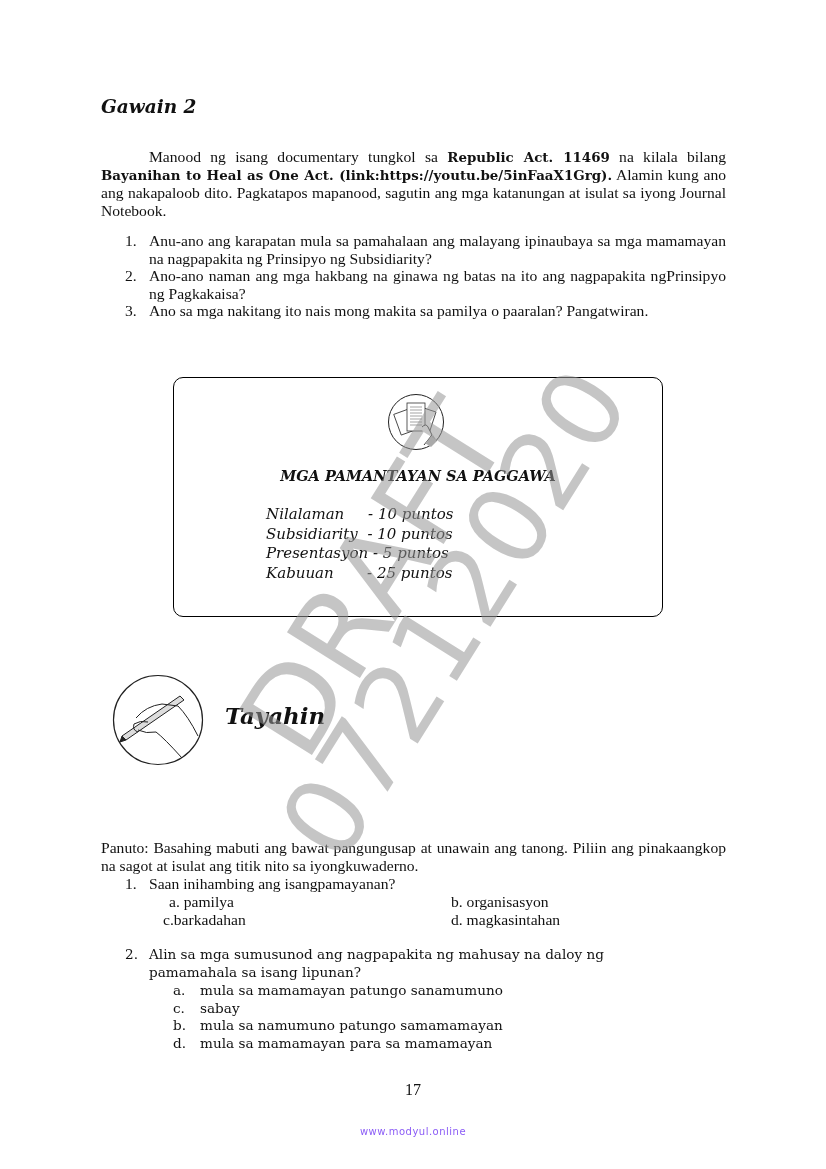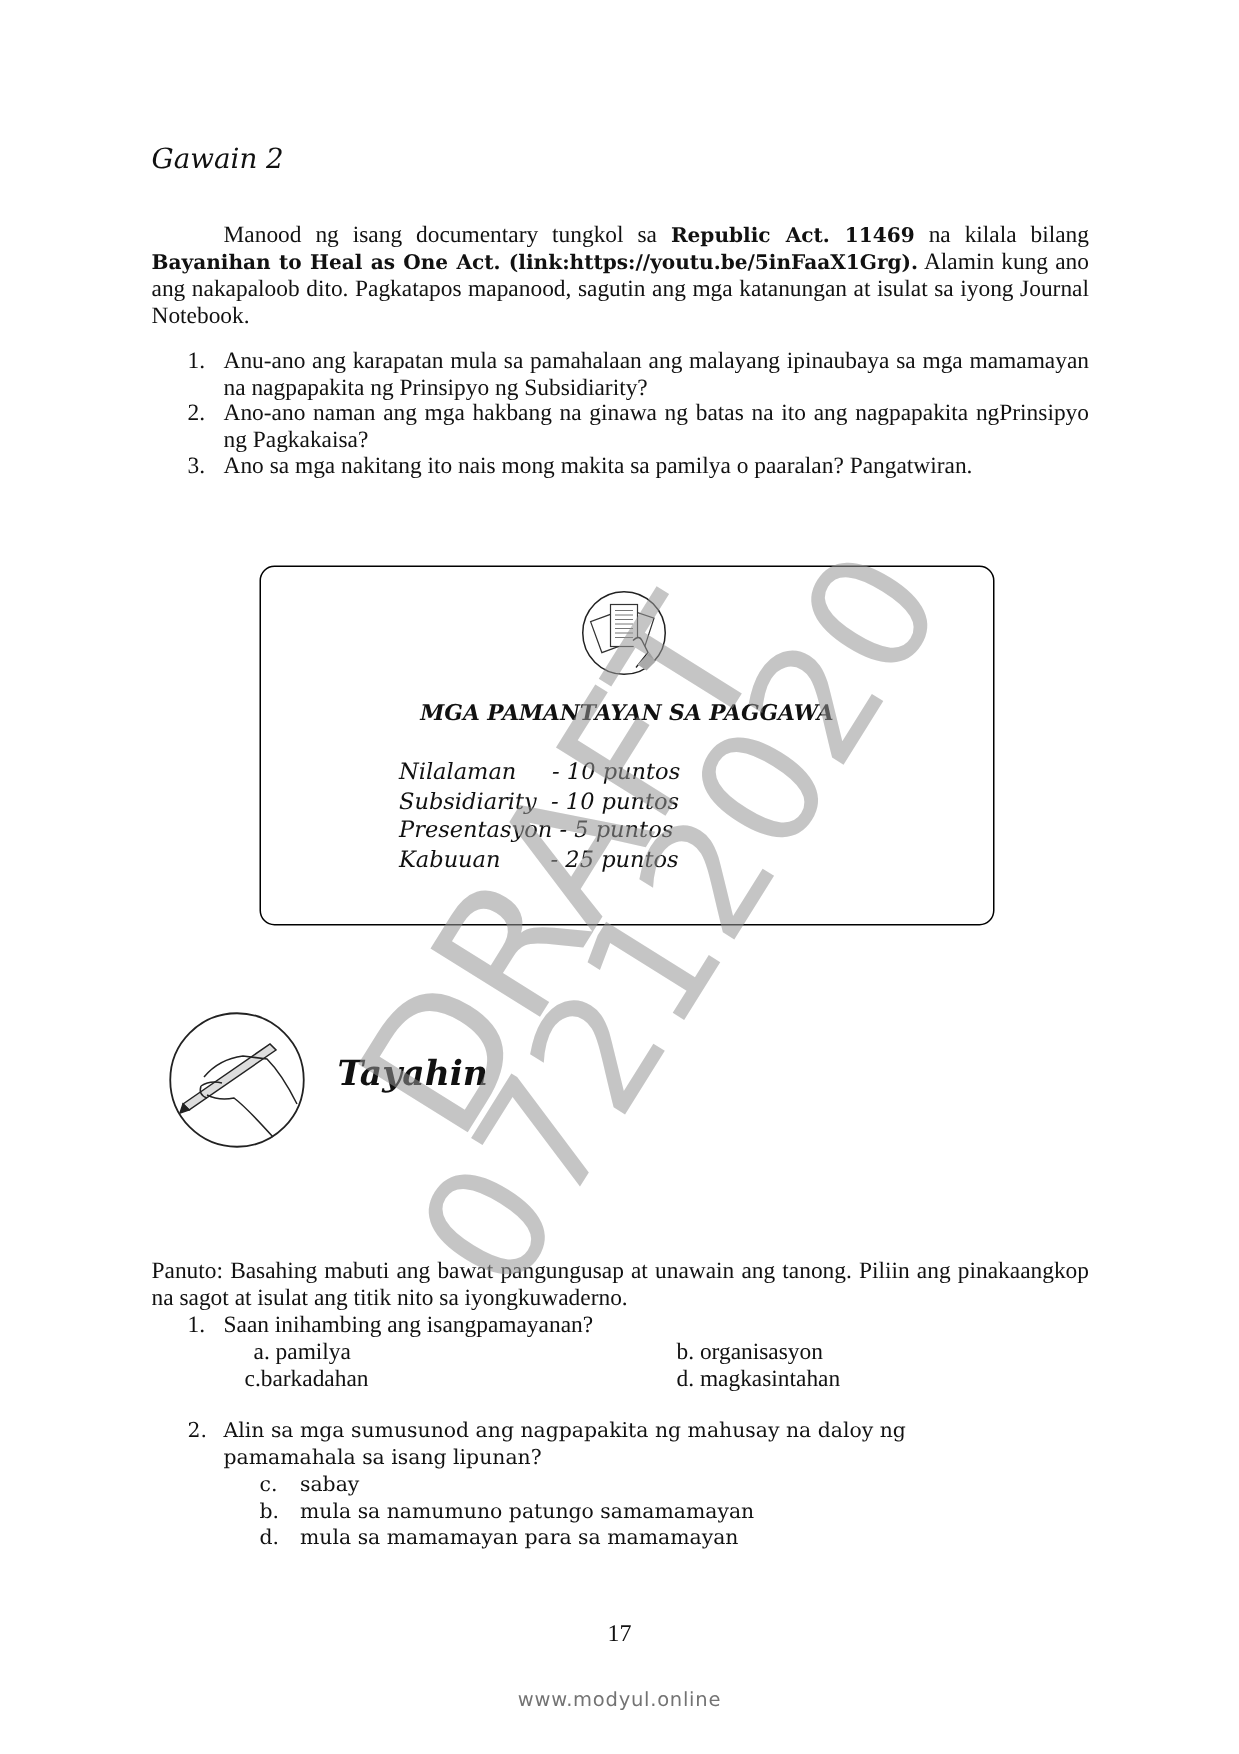--- a/index.html
+++ b/index.html
@@ -1,31 +1,31 @@
 <!DOCTYPE html>
 <html><head>
 <meta charset="utf-8">
 <style>
   html, body { margin: 0; padding: 0; background: #ffffff; }
   body { width: 826px; height: 1169px; position: relative; overflow: hidden;
          font-family: "DejaVu Serif", serif; color: #111; }
   .abs { position: absolute; }
-  .heading-italic { font-family: "DejaVu Serif", serif; font-weight: normal; font-style: italic; }
+  .heading-italic { font-family: "DejaVu Serif", serif; font-weight: bold; font-style: italic; }
   .para { font-family: "Liberation Serif", serif; font-size: 15.6px; line-height: 18px; text-align: justify; }
   .para b { font-family: "DejaVu Serif", serif; font-size: 13.4px; }
   .qlist { font-family: "Liberation Serif", serif; font-size: 15.6px; line-height: 17.6px; }
   .qitem { position: relative; padding-left: 48px; text-align: justify; }
   .qnum { position: absolute; left: 24px; top: 0; }
   .card { border: 1.5px solid #000; border-radius: 10px; }
   .rubric-title { font-family: "DejaVu Serif", serif; font-weight: bold; font-style: italic; font-size: 14.5px; }
   .rubric-row { font-family: "DejaVu Serif", serif; font-style: italic; font-size: 15px; line-height: 19.5px; white-space: pre; }
   .tay-title { font-family: "DejaVu Serif", serif; font-weight: bold; font-style: italic; font-size: 23px; }
   .q2 { font-family: "DejaVu Serif", serif; font-size: 13.6px; line-height: 17.6px; }
   .footer-num { font-family: "Liberation Serif", serif; font-size: 16px; }
-  .site { font-family: "DejaVu Sans", sans-serif; font-size: 13px; color: #737373; letter-spacing: 0.5px; }
+  .site { font-family: "DejaVu Sans", sans-serif; font-size: 10px; color: #8b5cf6; letter-spacing: 0.5px; }
   .wm { font-family: "DejaVu Sans", sans-serif; color: rgba(150,150,150,0.55); font-size: 118px; line-height: 1; white-space: nowrap; }
 </style>
 </head>
 <body>
 
 <div class="abs heading-italic" style="left:101px; top:96px; font-size:18.5px;">Gawain 2</div>
 
 <div class="abs para" style="left:101px; top:148px; width:625px;">
   <span style="display:inline-block; width:48px;"></span><span>Manood ng isang documentary tungkol sa </span><b>Republic Act. 11469</b><span> na kilala bilang </span><b>Bayanihan to Heal as One Act. (link:https://youtu.be/5inFaaX1Grg).</b><span> Alamin kung ano ang nakapaloob dito. Pagkatapos mapanood, sagutin ang mga katanungan at isulat sa iyong Journal Notebook.</span>
 </div>
@@ -100,20 +100,21 @@
 <div class="abs qlist" style="left:163px; top:911px;">c.barkadahan</div>
 <div class="abs qlist" style="left:451px; top:911px;">d. magkasintahan</div>
 
 <div class="abs q2" style="left:101px; top:946px; width:560px;">
   <div style="position:relative; padding-left:48px;">
     <span style="position:absolute; left:24px; top:0;">2.</span>
     <span>Alin sa mga sumusunod ang nagpapakita ng mahusay na daloy ng pamamahala sa isang lipunan?</span>
   </div>
 </div>
 <div class="abs q2" style="left:173px; top:982px;">
+  <div><span style="display:inline-block;width:27px;">a.</span><span>mula sa mamamayan patungo sanamumuno</span></div>
   <div><span style="display:inline-block;width:27px;">c.</span><span>sabay</span></div>
   <div><span style="display:inline-block;width:27px;">b.</span><span>mula sa namumuno patungo samamamayan</span></div>
   <div><span style="display:inline-block;width:27px;">d.</span><span>mula sa mamamayan para sa mamamayan</span></div>
 </div>
 
 <div class="abs wm" style="left:180px; top:520px; transform:rotate(-58deg); transform-origin:center;">DRAFT</div>
 <div class="abs wm" style="left:180px; top:560px; transform:rotate(-58deg); transform-origin:center; font-size:108px;">07212020</div>
 
 <div class="abs footer-num" style="left:0; width:826px; text-align:center; top:1081px;">17</div>
 <div class="abs site" style="left:0; width:826px; text-align:center; top:1126px;">www.modyul.online</div>

